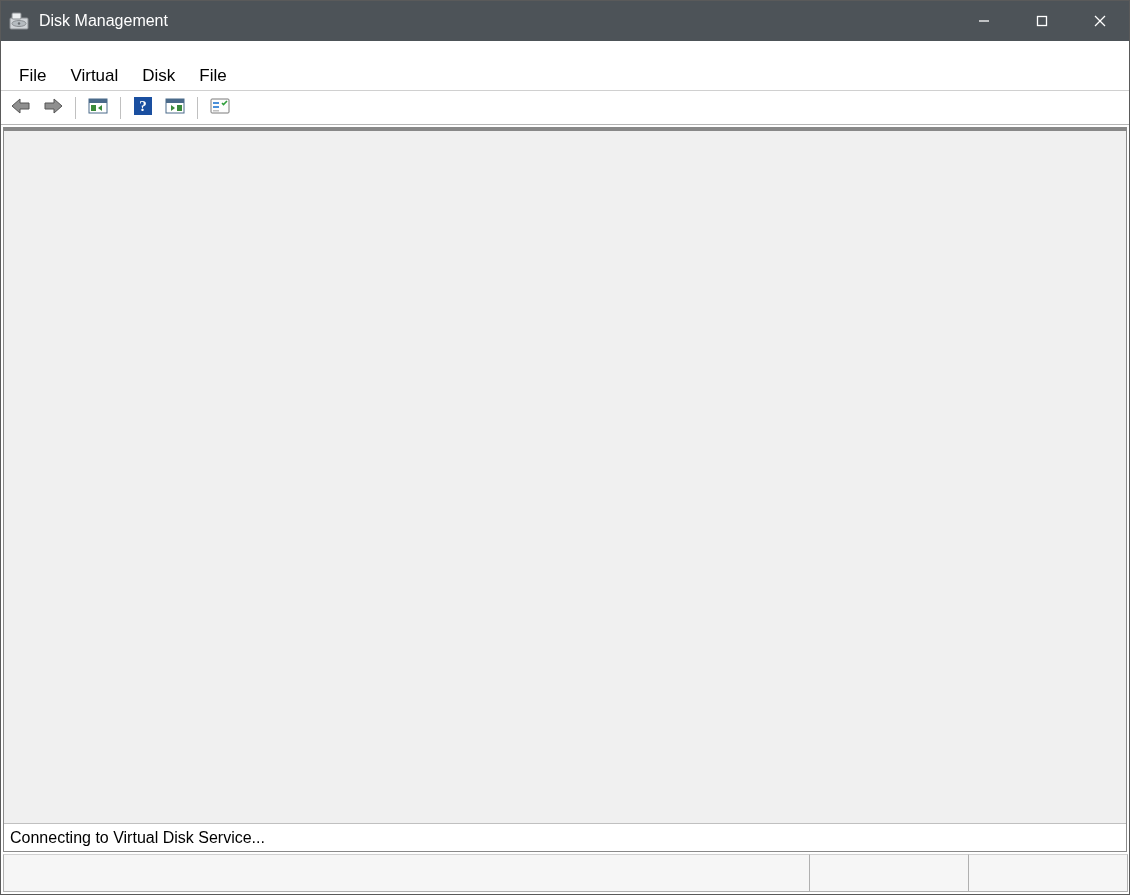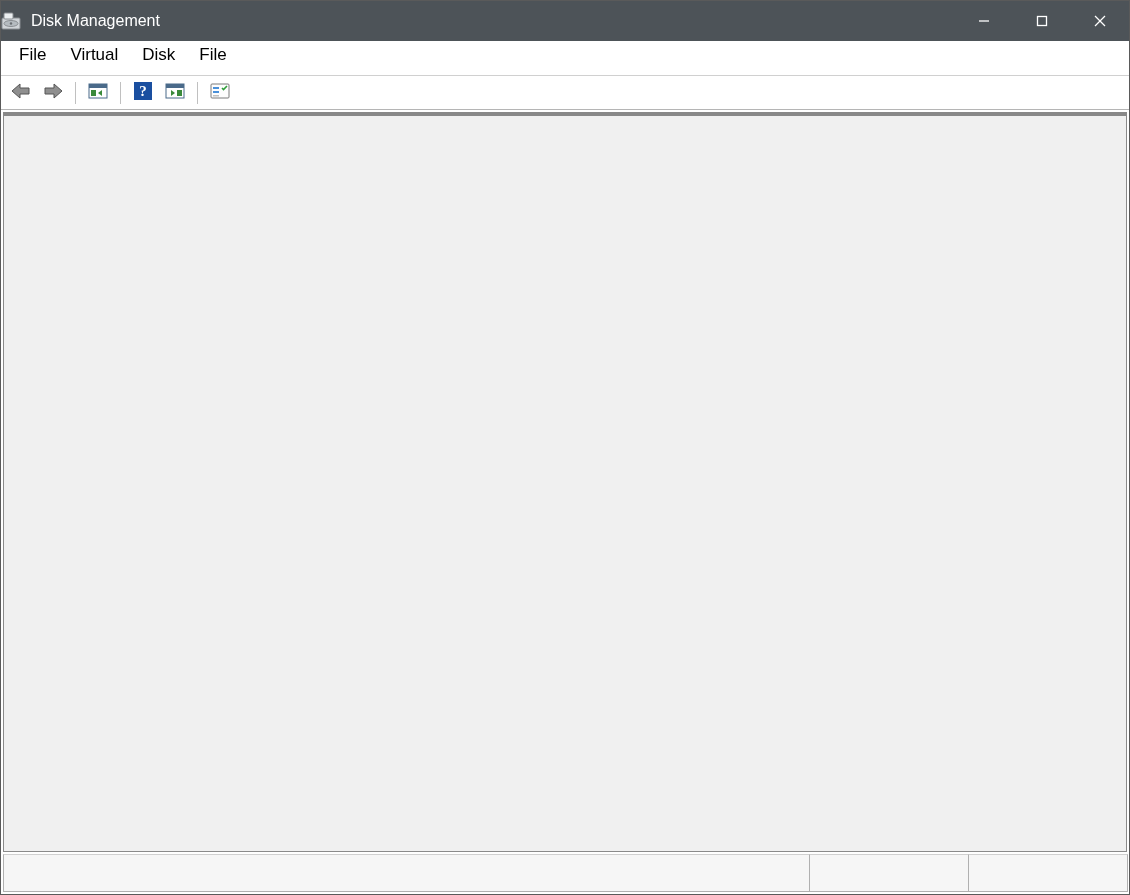--- a/index.html
+++ b/index.html
@@ -17,21 +17,21 @@
     border: 1px solid #5a5a5a;
   }
 
   
   .titlebar {
     height: 40px;
     background: #4d5358;
     color: #ffffff;
     display: flex;
     align-items: center;
-    padding-left: 0;
+    padding-left: 8px;
     flex: 0 0 auto;
   }
   .titlebar .app-icon {
     width: 20px; height: 18px;
     margin-right: 10px;
     display: inline-flex;
   }
   .titlebar .title {
     flex: 0 0 auto;
     font-size: 16px;
@@ -41,24 +41,24 @@
   .titlebar .win-controls { display: flex; height: 100%; }
   .titlebar .win-btn {
     width: 58px; height: 100%;
     display: flex; align-items: center; justify-content: center;
     color: #ffffff;
   }
   .titlebar .win-btn svg { stroke: #ffffff; }
 
   
   .menubar {
-    height: 35px;
-    background: #ffffff;
-    display: flex;
-    align-items: flex-start;
+    height: 50px;
+    background: #ffffff;
+    display: flex;
+    align-items: flex-end;
     padding: 0 6px;
     border-bottom: 1px solid #d0d0d0;
     flex: 0 0 auto;
     font-size: 17px;
   }
   .menubar .menu-item {
     padding: 4px 12px;
     color: #000000;
   }
 
@@ -230,20 +230,23 @@
           <rect x="3" y="8" width="6" height="2" fill="#4a90d9"></rect>
           <rect x="3" y="12" width="6" height="1.5" fill="#c0c0c0"></rect>
         </svg>
       </span>
     </div>
   </div>
 
   <div class="content-wrap">
     <div class="upper-pane">
       <div class="upper-pane-body"></div>
+      <div class="upper-pane-status">
+        <span>Connecting to Virtual Disk Service...</span>
+      </div>
     </div>
     <div class="lower-pane">
       <div class="lp-cell"></div>
       <div class="lp-cell"></div>
       <div class="lp-cell"></div>
     </div>
   </div>
 
 </div>
 

